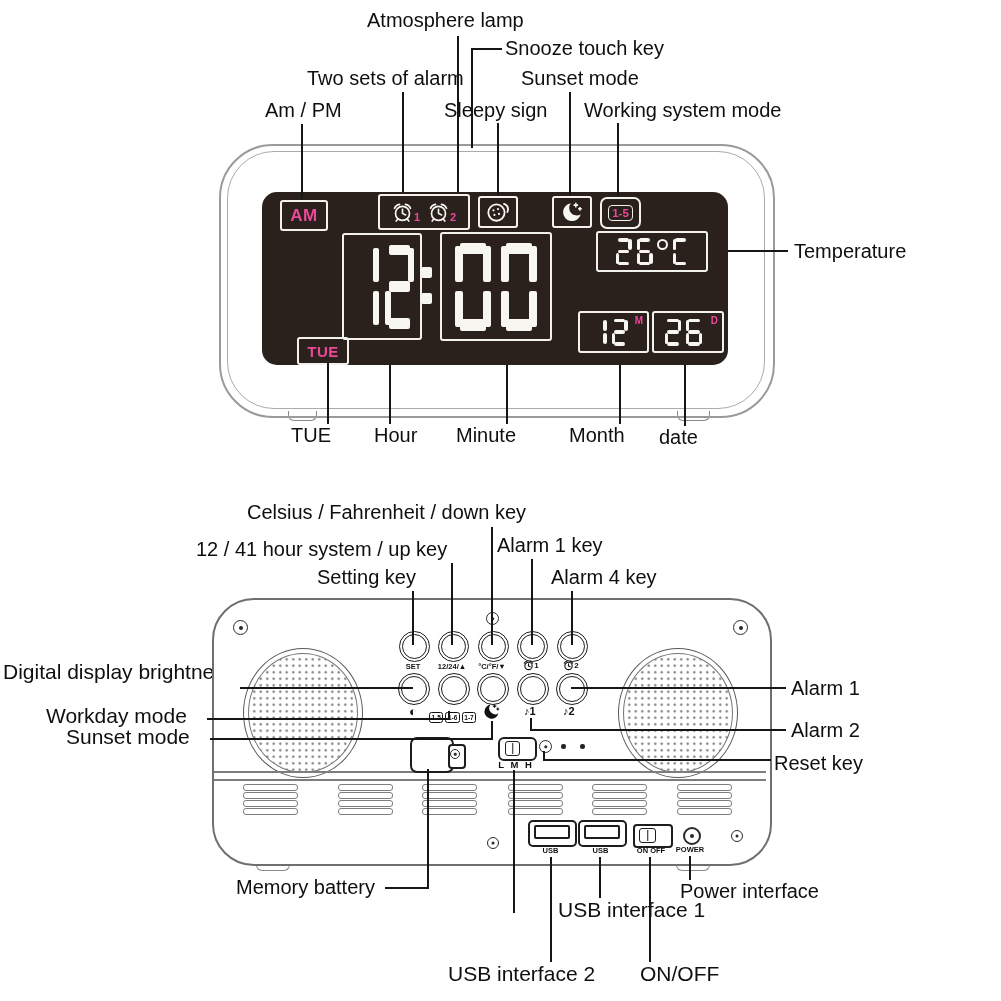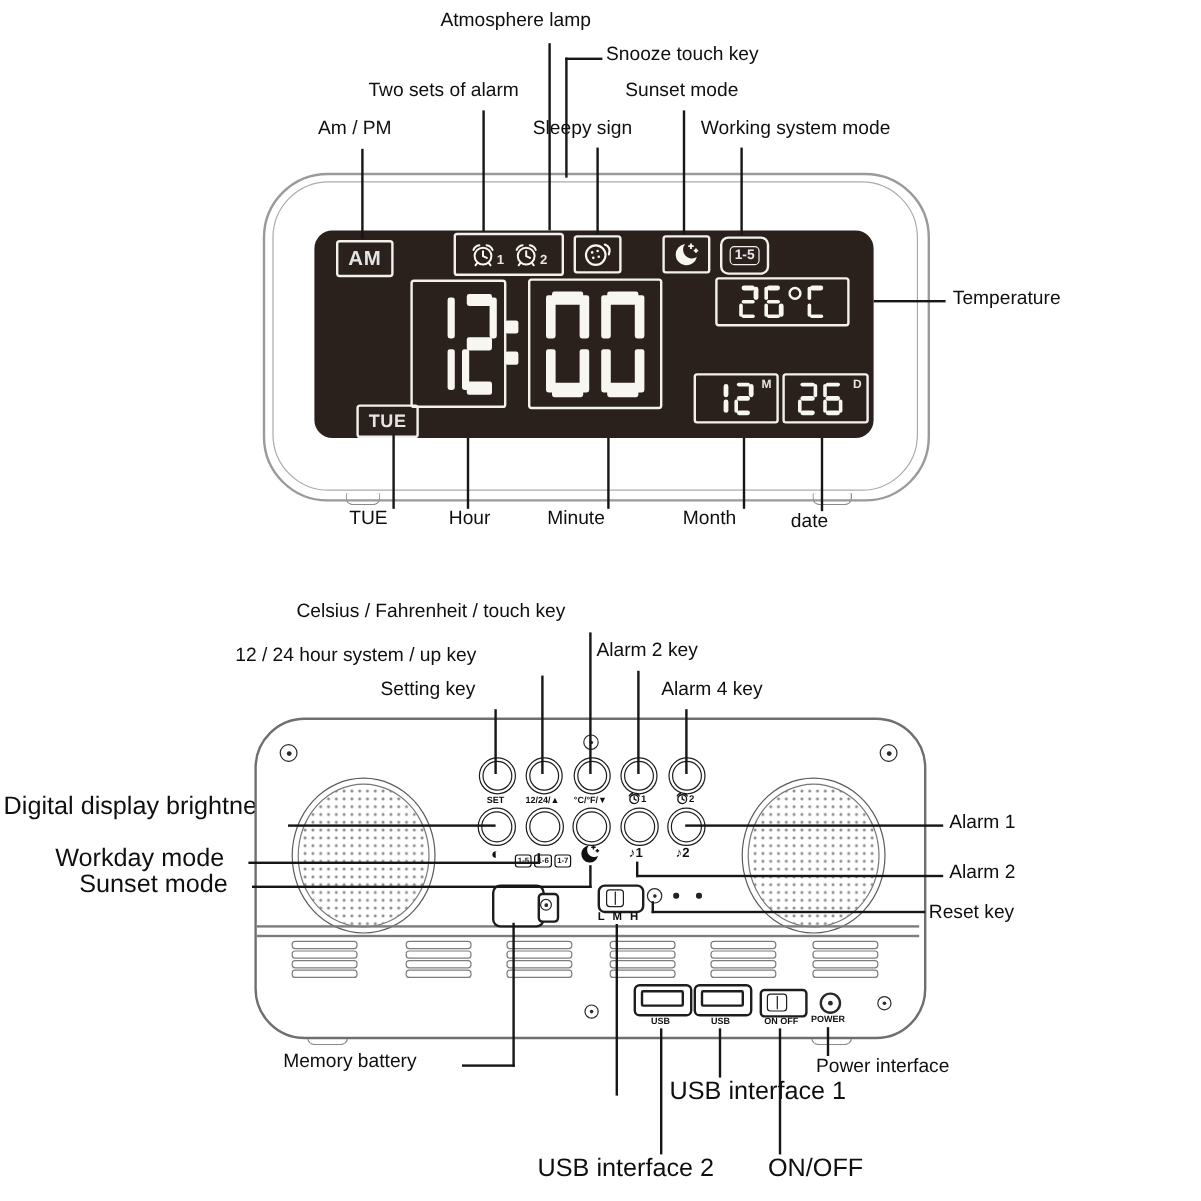--- a/index.html
+++ b/index.html
@@ -1,30 +1,30 @@
 <!DOCTYPE html>
 <html><head>
 <meta charset="utf-8">
 <style>
   html,body{margin:0;padding:0;background:#fff;}
   #stage{position:relative;width:1001px;height:1001px;background:#fff;
          font-family:"Liberation Sans",sans-serif;color:#111;overflow:hidden;}
-  .lbl{position:absolute;font-size:16px;white-space:nowrap;color:#0f0f0f;}
+  .lbl{position:absolute;font-size:20px;white-space:nowrap;color:#0f0f0f;}
   .ln{position:absolute;background:#161616;z-index:7;}
   
   .front-body{position:absolute;left:219px;top:144px;width:552px;height:270px;
               border:2px solid #9a9a9a;border-radius:54px;z-index:1;}
   .front-body-inner{position:absolute;left:227px;top:151px;width:536px;height:256px;
               border:1.6px solid #ababab;border-radius:47px;z-index:1;}
   .foot{position:absolute;border:1.6px solid #8a8a8a;border-top:none;
         border-radius:0 0 6px 6px;background:#fff;z-index:0;}
   .display{position:absolute;left:262px;top:192px;width:466px;height:173px;
            background:#2a211c;border-radius:15px;z-index:2;}
   .wbox{position:absolute;border:2.5px solid #f3f1ec;border-radius:3px;
-        display:flex;align-items:center;justify-content:center;color:#e5e5e5;}
+        display:flex;align-items:center;justify-content:center;color:#ec4899;}
   .am-badge{font-weight:bold;font-size:17px;letter-spacing:.5px;}
   .tue-badge{font-weight:bold;font-size:15px;letter-spacing:.5px;}
   .badge15-outer{border-radius:7px;}
   .badge15-inner{border:1.6px solid #f3f1ec;border-radius:4px;font-size:11.5px;
                  font-weight:bold;padding:1px 3px;line-height:12px;}
   .sup-letter{position:absolute;top:2px;right:4px;font-size:10px;font-weight:bold;}
   .icon-sub{font-size:11px;font-weight:bold;align-self:flex-end;margin-left:1px;}
   
   .seg-row{display:flex;align-items:flex-start;}
   .seg-digit{position:relative;display:inline-block;}
@@ -426,23 +426,23 @@
   <div class="ln" style="left:543px;top:751px;width:2px;height:10px;"></div>
   <div class="ln" style="left:543px;top:759px;width:228px;height:2px;"></div>
   <div class="ln" style="left:427px;top:769px;width:2px;height:120px;"></div>
   <div class="ln" style="left:385px;top:887px;width:44px;height:2px;"></div>
   <div class="ln" style="left:513px;top:770px;width:2px;height:143px;"></div>
   <div class="ln" style="left:599px;top:857px;width:2px;height:41px;"></div>
   <div class="ln" style="left:550px;top:857px;width:2px;height:105px;"></div>
   <div class="ln" style="left:649px;top:857px;width:2px;height:105px;"></div>
   <div class="ln" style="left:689px;top:856px;width:2px;height:24px;"></div>
 
-  <div class="lbl" style="left:247px;top:501px;">Celsius / Fahrenheit / touch key</div>
-  <div class="lbl" style="left:196px;top:538px;">12 / 24 hour system / up key</div>
-  <div class="lbl" style="left:497px;top:534px;">Alarm 2 key</div>
+  <div class="lbl" style="left:247px;top:501px;">Celsius / Fahrenheit / down key</div>
+  <div class="lbl" style="left:196px;top:538px;">12 / 41 hour system / up key</div>
+  <div class="lbl" style="left:497px;top:534px;">Alarm 1 key</div>
   <div class="lbl" style="left:317px;top:566px;">Setting key</div>
   <div class="lbl" style="left:551px;top:566px;">Alarm 4 key</div>
   <div class="lbl" style="left:3px;top:660px;font-size:21px;">Digital display brightness key</div>
   <div class="lbl" style="left:46px;top:704px;font-size:21px;">Workday mode</div>
   <div class="lbl" style="left:66px;top:725px;font-size:21px;">Sunset mode</div>
   <div class="lbl" style="left:791px;top:677px;">Alarm 1</div>
   <div class="lbl" style="left:791px;top:719px;">Alarm 2</div>
   <div class="lbl" style="left:774px;top:752px;">Reset key</div>
   <div class="lbl" style="left:236px;top:876px;">Memory battery</div>
   <div class="lbl" style="left:558px;top:898px;font-size:21px;">USB interface 1</div>

